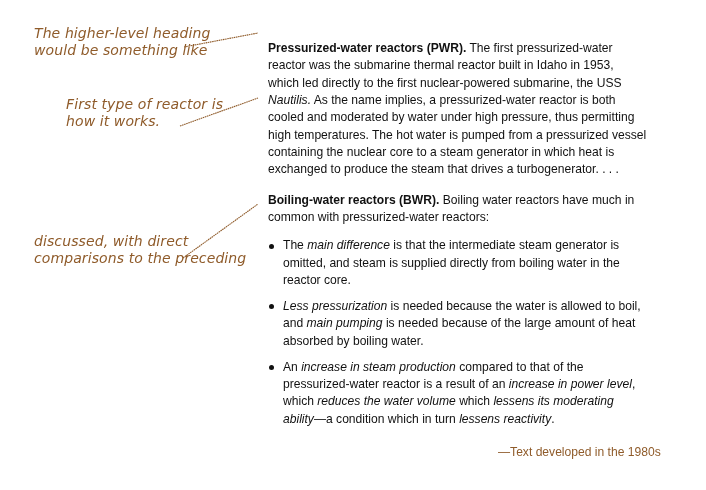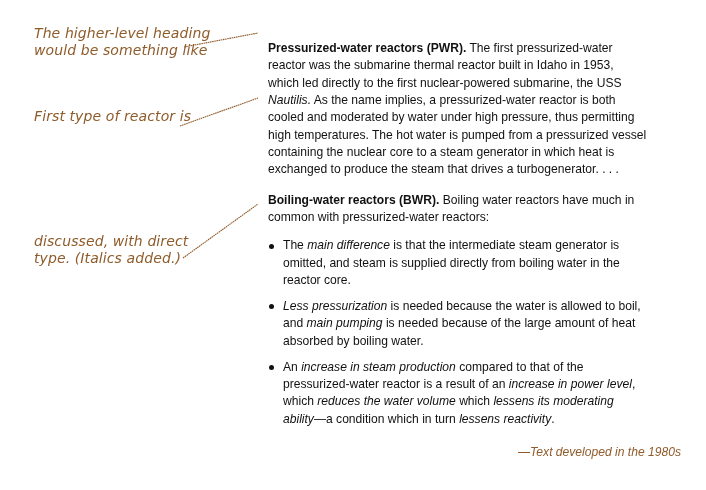--- a/index.html
+++ b/index.html
@@ -19,21 +19,21 @@
       font-family: "DejaVu Sans", sans-serif;
       font-style: italic;
       font-size: 14px;
       line-height: 17.3px;
       color: #8f5b2a;
       letter-spacing: 0.1px;
       margin: 0;
     }
     .annotation .ln { display: block; white-space: nowrap; }
     #ann-1 { top: 25px; }
-    #ann-2 { top: 108px; }
+    #ann-2 { top: 96px; margin-left: 32px; }
     #ann-3 { top: 233px; }
 
     svg.connectors {
       position: absolute;
       left: 0; top: 0;
       width: 706px; height: 490px;
       pointer-events: none;
     }
 
     .main {
@@ -68,46 +68,45 @@
       height: 5px;
       border-radius: 50%;
       background: #111111;
     }
     ul.bullets li .ln { display: block; white-space: nowrap; }
     .attribution {
       position: absolute;
       left: 498px;
       top: 445px;
       font-family: "Liberation Sans", sans-serif;
-      font-style: italic;
       font-size: 12.1px;
       color: #8f5b2a;
       white-space: nowrap;
-      margin-left: 20px;
     }
   </style>
 </head>
 <body>
 
 <svg class="connectors" viewBox="0 0 706 490">
   <line x1="184" y1="47" x2="258" y2="33" stroke="#8f5b2a" stroke-width="1.1" stroke-dasharray="1.6 0.6"></line>
   <line x1="180" y1="126" x2="258" y2="98" stroke="#8f5b2a" stroke-width="1.1" stroke-dasharray="1.6 0.6"></line>
   <line x1="183" y1="258" x2="258" y2="204" stroke="#8f5b2a" stroke-width="1.1" stroke-dasharray="1.6 0.6"></line>
 </svg>
 
 <p class="annotation" id="ann-1">
   <span class="ln">The higher-level heading</span>
   <span class="ln">would be something like</span>
 </p>
 <p class="annotation" id="ann-2">
   <span class="ln">First type of reactor is</span>
+  <span class="ln">how it works.</span>
 </p>
 <p class="annotation" id="ann-3">
   <span class="ln">discussed, with direct</span>
-  <span class="ln">type. (Italics added.)</span>
+  <span class="ln">comparisons to the preceding</span>
 </p>
 
 <div class="main">
   <p class="para" id="pwr-para">
     <span class="ln"><b>Pressurized-water reactors (PWR).</b><span> The first pressurized-water</span></span>
     <span class="ln">reactor was the submarine thermal reactor built in Idaho in 1953,</span>
     <span class="ln">which led directly to the first nuclear-powered submarine, the USS</span>
     <span class="ln"><i>Nautilis.</i><span> As the name implies, a pressurized-water reactor is both</span></span>
     <span class="ln">cooled and moderated by water under high pressure, thus permitting</span>
     <span class="ln">high temperatures. The hot water is pumped from a pressurized vessel</span>

